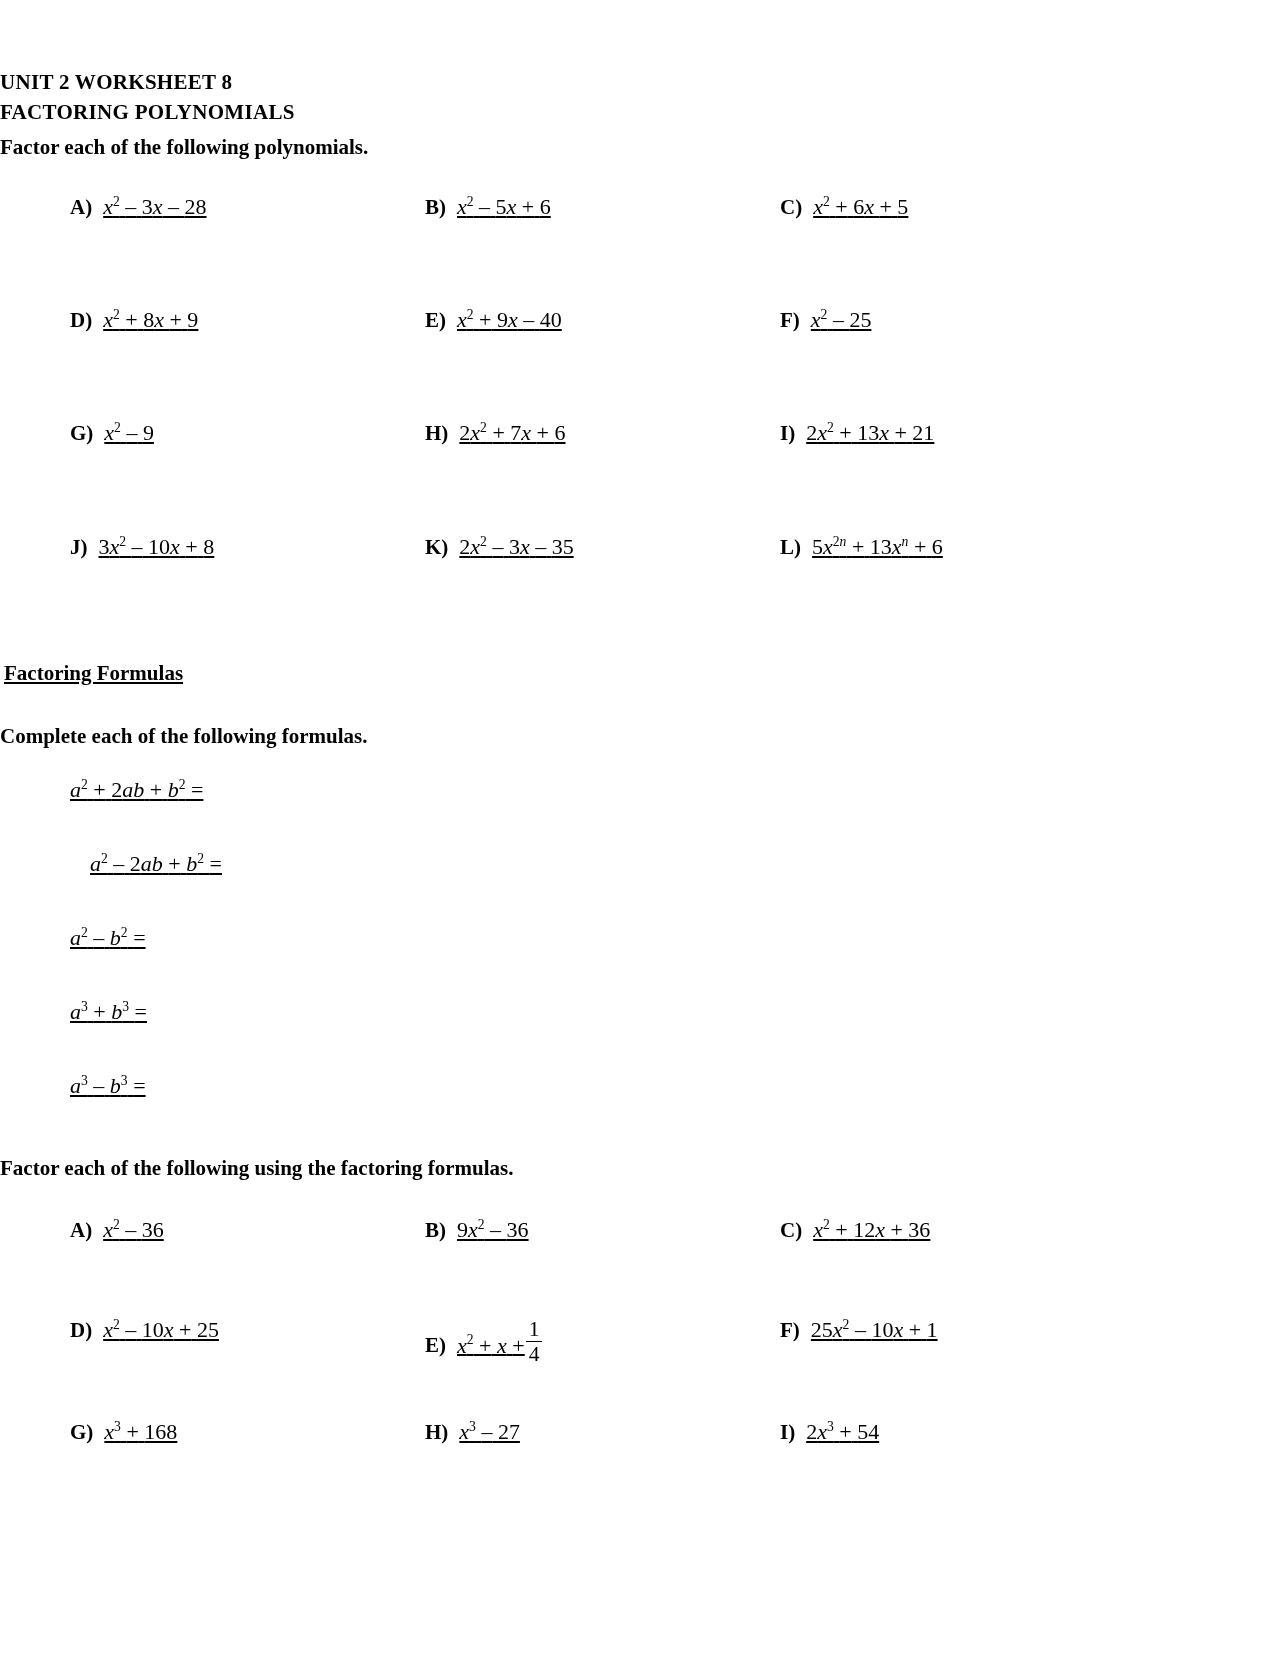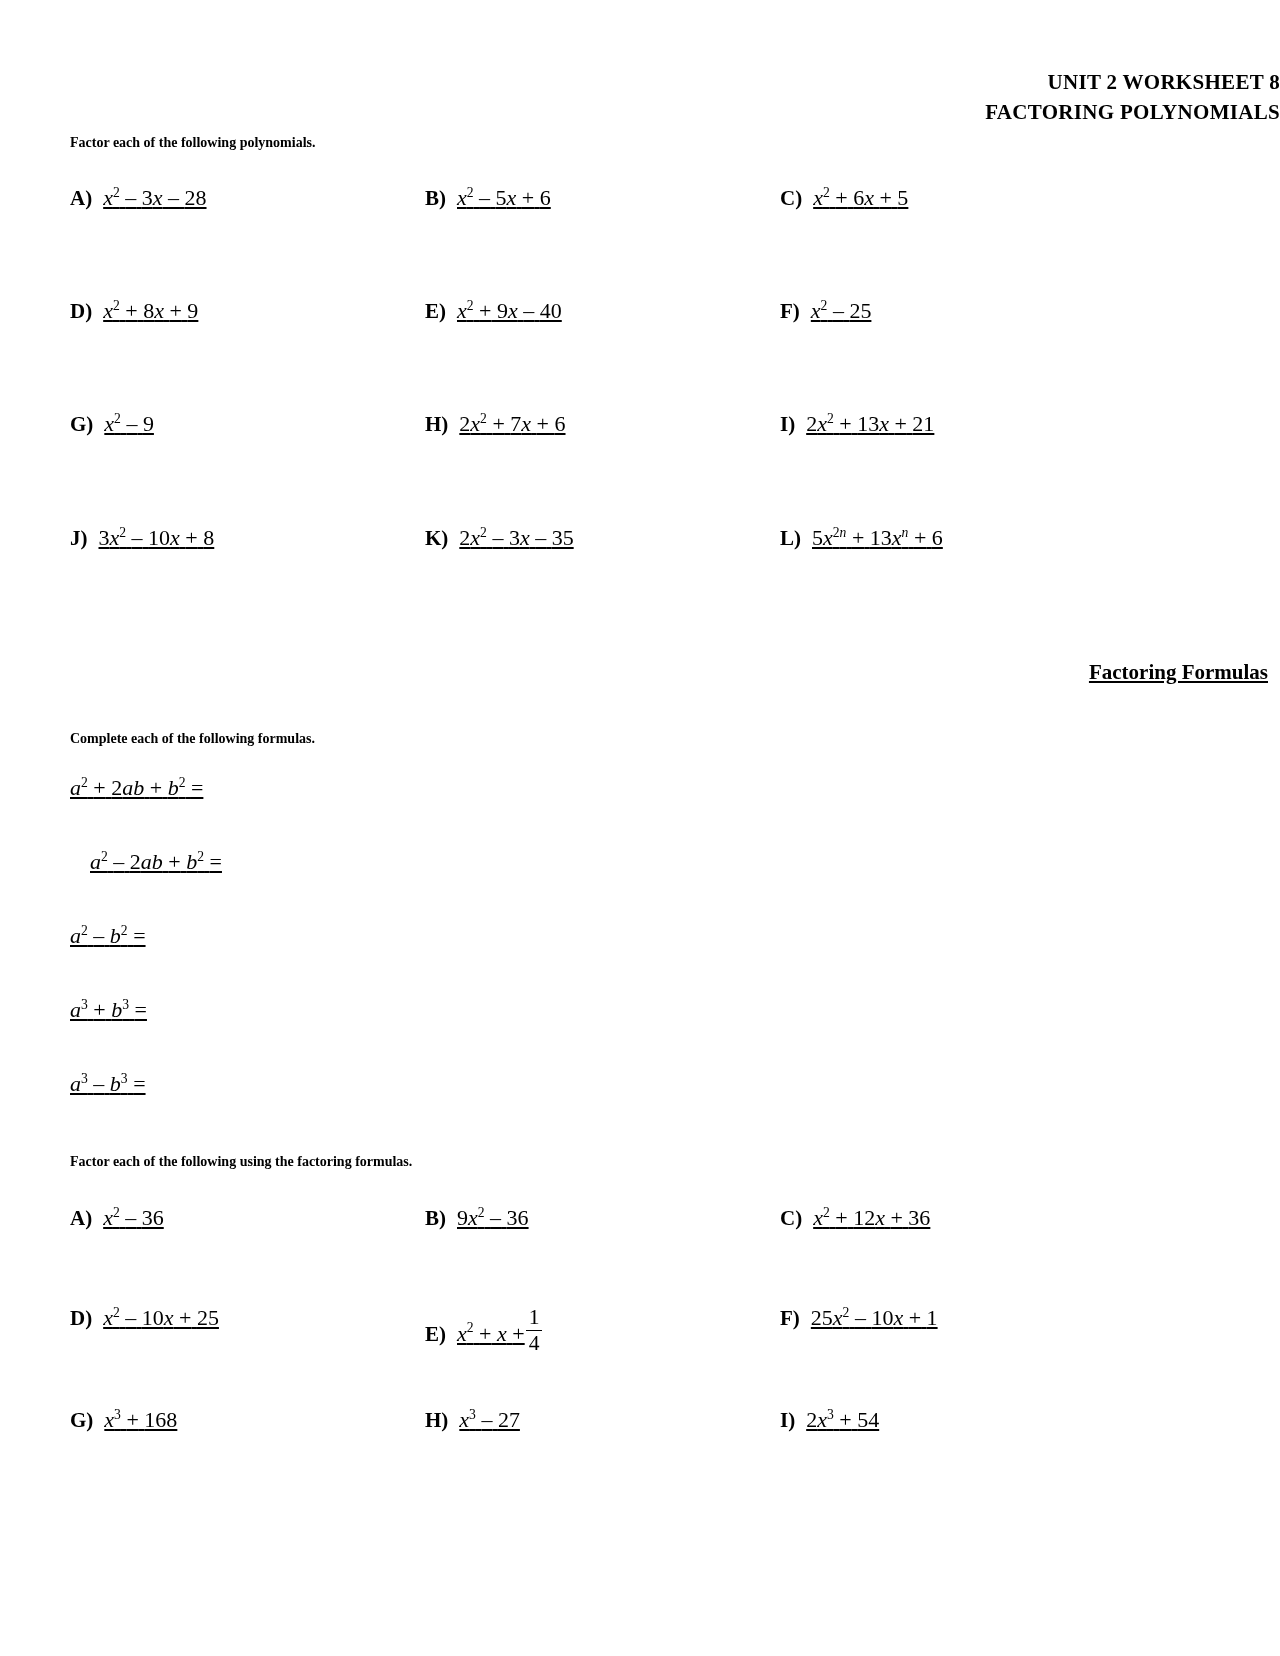--- a/index.html
+++ b/index.html
@@ -18,47 +18,46 @@
   }
   .page {
     position: relative;
     width: 1280px;
     height: 1656px;
     padding: 0;
   }
 
   
   .title-block {
-    text-align: right;
+    text-align: left;
     font-weight: bold;
     font-size: 21px;
     letter-spacing: 0.3px;
     margin: 0;
     padding-top: 68px;
     line-height: 1.42;
   }
   .title-line { display: block; }
 
   
   .instruction {
     font-weight: bold;
-    font-size: 14px;
+    font-size: 21px;
     margin: 0;
-    padding-left: 70px;
     line-height: 1.3;
   }
   .instr-1 { padding-top: 6px; }
 
   
   .section-heading {
-    text-align: right;
+    text-align: left;
     font-weight: bold;
     font-size: 21px;
     text-decoration: underline;
-    margin: 12px;
+    margin: 4px;
   }
 
   
   .problem-grid {
     width: 1280px;
     box-sizing: border-box;
     padding-left: 70px;
     padding-right: 30px;
   }
   .prob-row {

